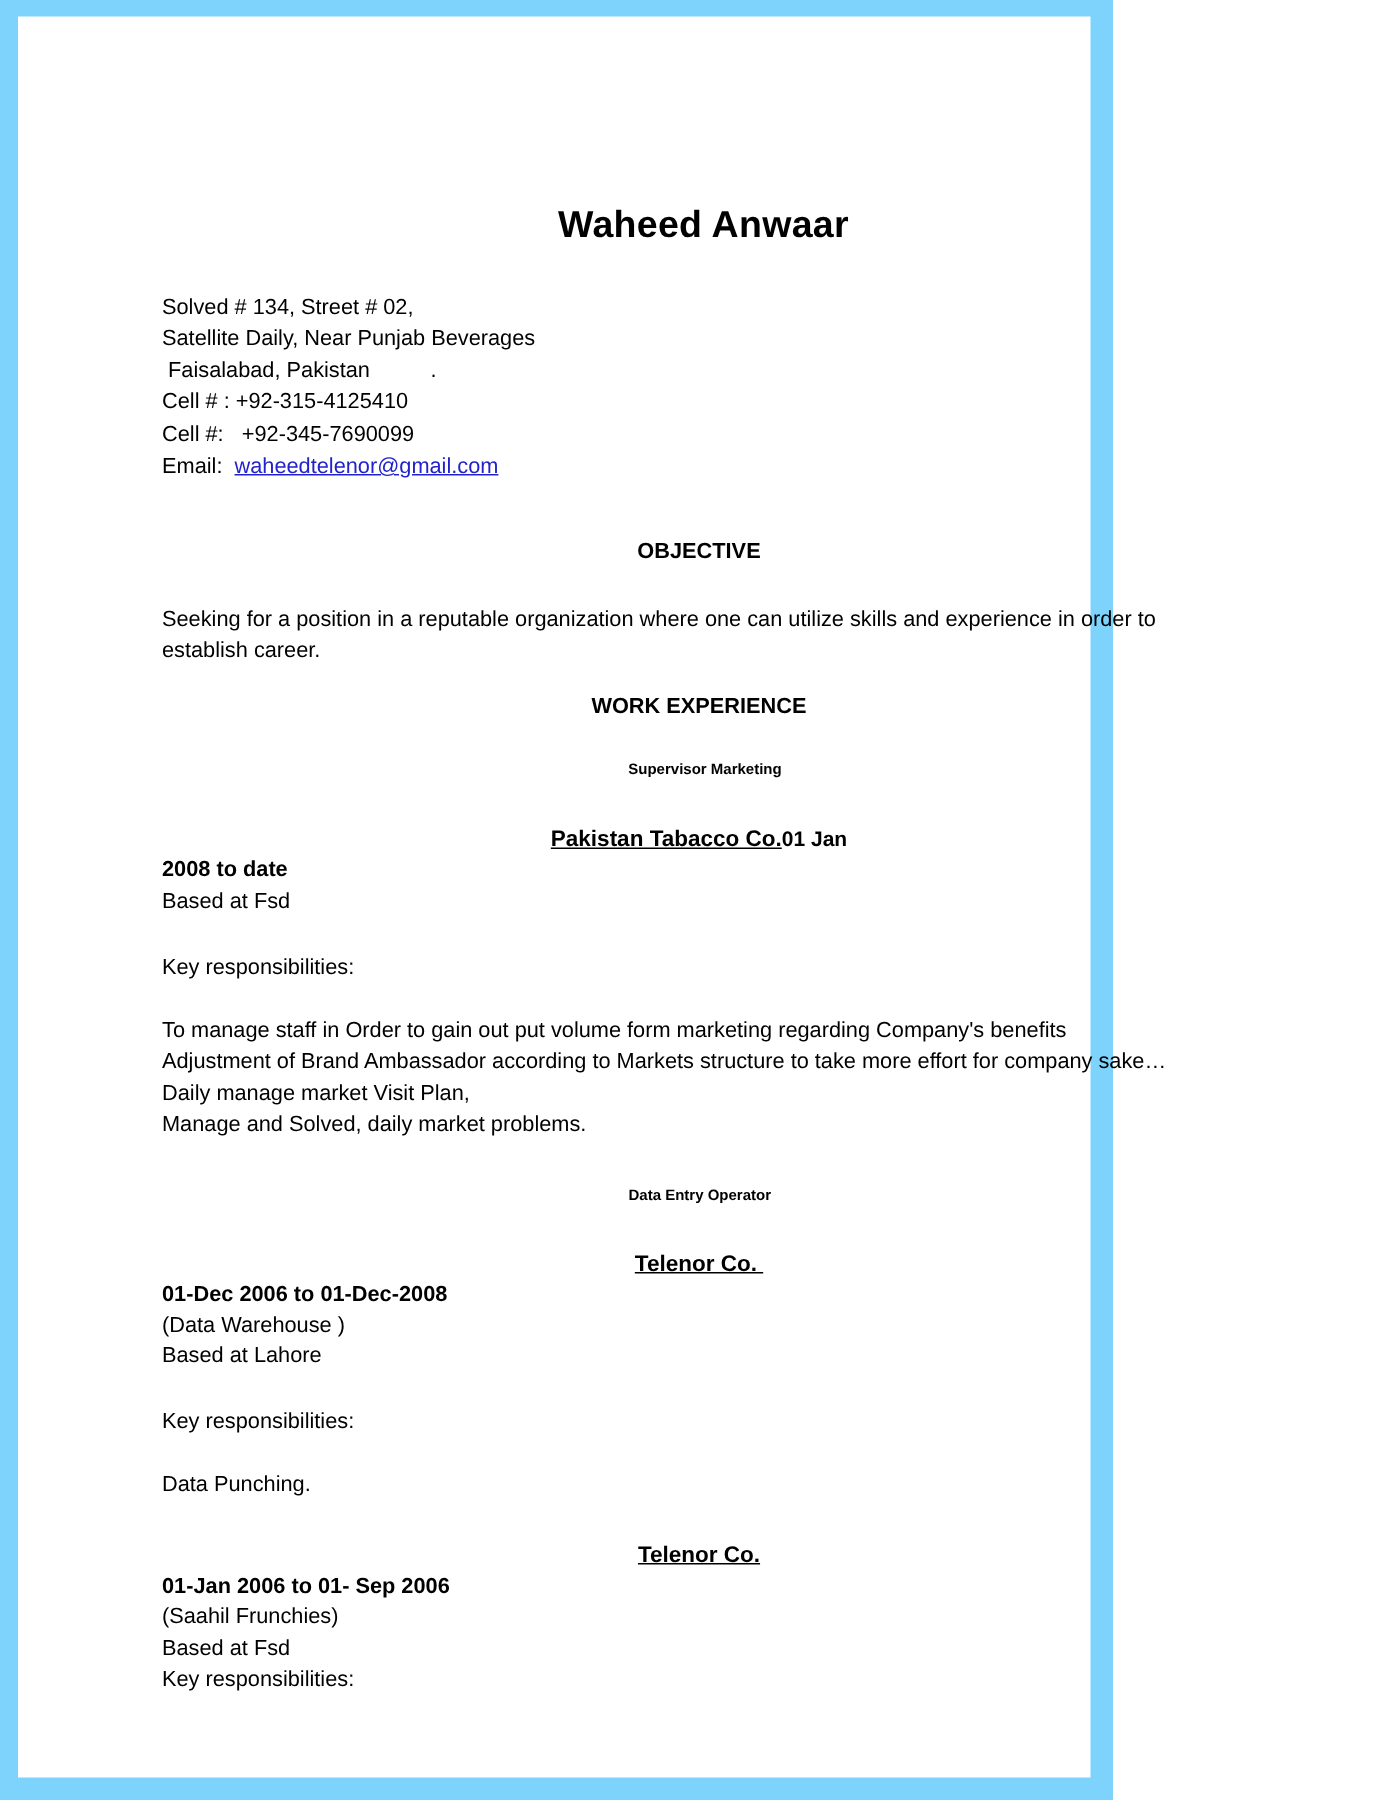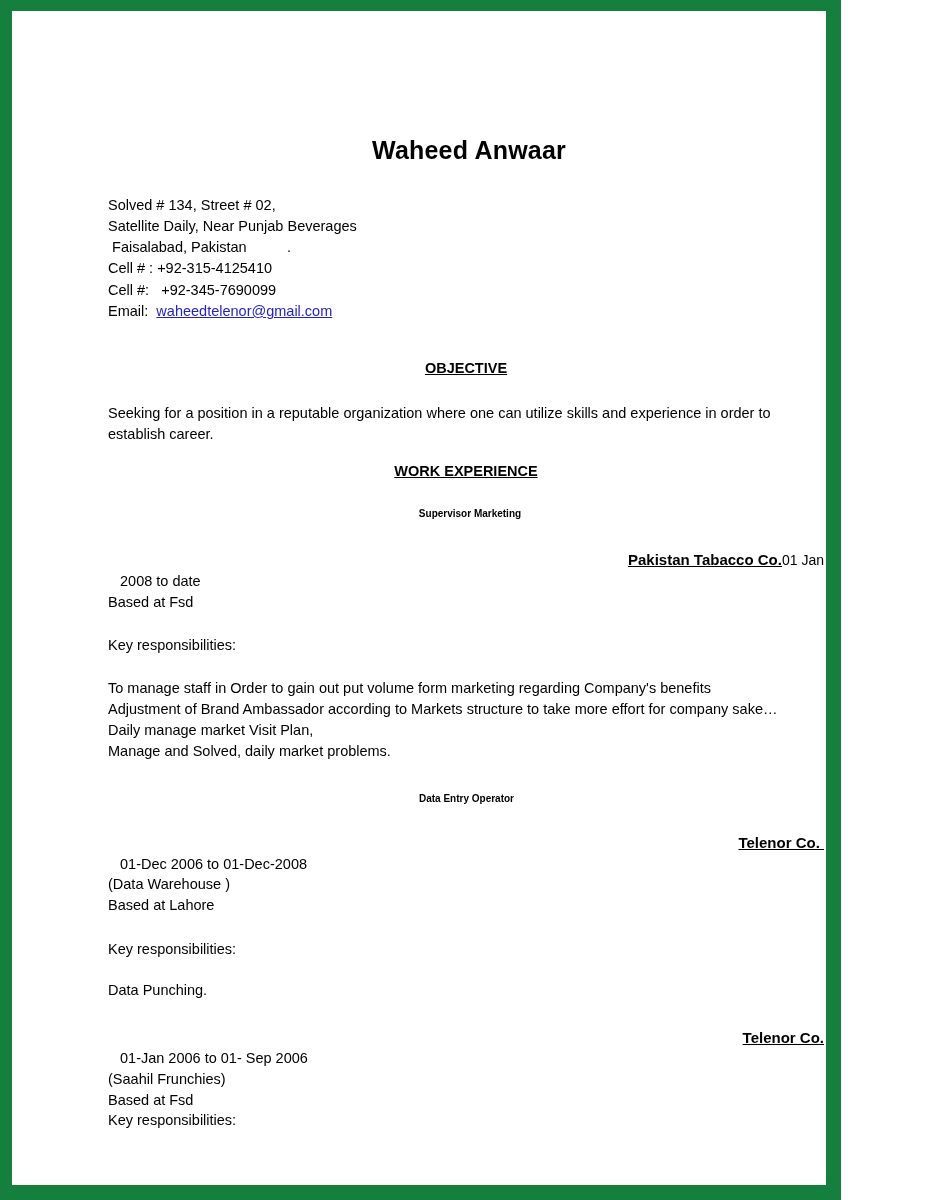--- a/index.html
+++ b/index.html
@@ -11,23 +11,23 @@
     width: 927px;
     height: 1200px;
     font-family: "Liberation Sans", sans-serif;
     color: #000000;
     overflow: hidden;
   }
 
   
   .page-frame {
     position: relative;
-    width: 841px;
+    width: 742px;
     height: 1200px;
-    background: #15803d;
+    background: #7dd3fc;
     box-sizing: border-box;
   }
   .page-sheet {
     position: absolute;
     left: 12px;
     top: 11px;
     right: 15px;
     bottom: 15px;
     background: #ffffff;
   }
@@ -71,21 +71,20 @@
     text-decoration: underline;
   }
 
   .section-heading {
     text-align: center;
     font-weight: bold;
     font-size: 14.5px;
     margin: 0;
   }
   .section-heading span {
-    text-decoration: underline;
   }
   .heading-objective { margin-top: 36px; }
   .heading-work { margin-top: 16px; }
 
   .objective-text {
     margin-top: 24px;
     font-size: 14.5px;
     line-height: 1.46;
     text-align: left;
   }
@@ -94,42 +93,42 @@
     text-align: center;
     font-weight: bold;
     font-size: 10px;
   }
   .job-title.supervisor { margin-top: 25px; padding-left: 8px; }
   .job-title.data-entry { margin-top: 30px; padding-left: 1px; }
   .job-title.key-punch  { margin-top: 30px; padding-left: 1px; }
 
   .employer-row {
     display: flex;
-    justify-content: flex-end;
+    justify-content: center;
     align-items: baseline;
     margin-top: 26px;
   }
   .employer-name {
     font-weight: bold;
     font-size: 15px;
     text-decoration: underline;
     white-space: pre;
   }
   .employer-date-right {
-    font-weight: normal;
+    font-weight: bold;
     font-size: 14px;
     white-space: pre;
   }
   .employer-block-top { margin-top: 28px; }
 
   .job-meta {
     font-size: 14.5px;
     line-height: 1.43;
   }
-  .job-meta.bold { font-weight: normal; margin-left: 12px; }
+  .job-meta.bold { font-weight: bold; }
 
   .key-resp-label {
     font-weight: normal;
     font-size: 14.5px;
     margin-top: 23px;
   }
   .key-resp-label.tight { margin-top: 0; }
 
   .resp-list {
     margin-top: 22px;

